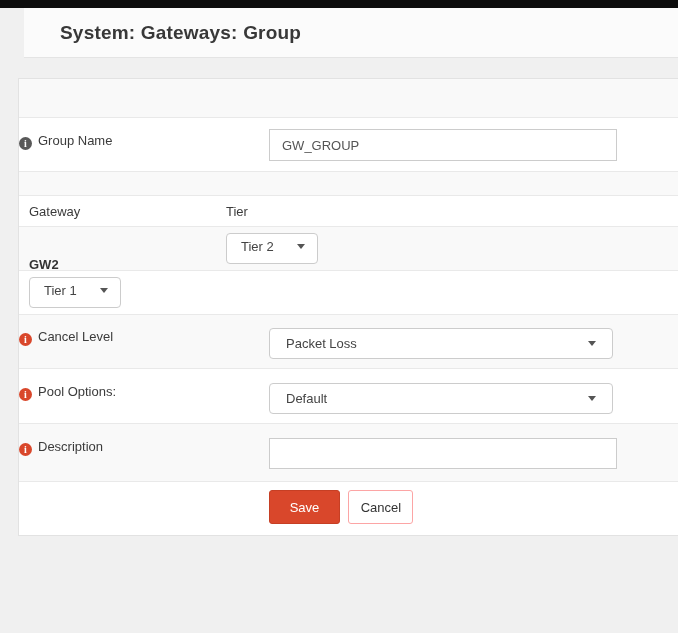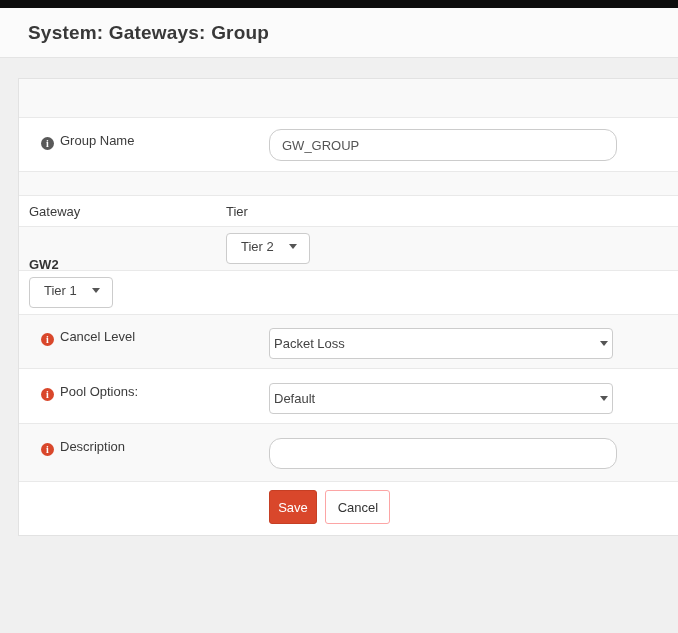--- a/index.html
+++ b/index.html
@@ -5,63 +5,63 @@
   * { margin:0; padding:0; box-sizing:border-box; }
   html,body { width:678px; height:633px; overflow:hidden; }
   body {
     font-family: "Liberation Sans", "DejaVu Sans", sans-serif;
     background:#f0f0f0; color:#333;
     position:relative;
   }
   .topbar { height:8px; background:#0d0d0d; }
   .titlebar {
     height:50px; background:#fbfbfb; border-bottom:1px solid #e4e4e4;
-    display:flex; align-items:center; padding-left:28px;
+    display:flex; align-items:center; padding-left:36px;margin-left:24px;
   }
   .titlebar h1 { font-size:19px; font-weight:bold; color:#383838; letter-spacing:.2px; }
   .page { padding:20px 0 0 18px; }
   .panel {
     width:680px; background:#fff; border:1px solid #e2e2e2;
   }
   .frow { border-bottom:1px solid #e9e9e9; display:flex; }
   .frow.striped { background:#f9f9f9; }
   .frow.white { background:#fff; }
   .r-strip { height:39px; }
   .r-groupname { height:54px; }
   .r-gp { height:142px; }
   .r-trigger { height:55px; }
   .r-pool { height:55px; }
   .r-desc { height:58px; }
   .r-actions { height:53px; border-bottom:none; padding:8px 0 0 250px; display:block; }
   .label-col {
-    width:250px; flex:0 0 250px; padding:15px 10px 0 22px;
+    width:250px; flex:0 0 250px; padding:15px 10px 0 0;
     font-size:13px; color:#3b3b3b; line-height:16px;
   }
   .ctrl-col { flex:1 1 auto; padding-top:11px; min-width:0; }
   .r-trigger .ctrl-col, .r-pool .ctrl-col, .r-desc .ctrl-col { padding-top:14px; }
   .info-icon {
     display:inline-block; width:13px; height:13px; border-radius:50%;
     background:#d9472b; color:#fff; font-family:"Liberation Serif", serif;
     font-size:10px; font-weight:bold; line-height:13px; text-align:center;
     vertical-align:-2px; margin-right:6px;
   }
   .info-icon.neutral { background:#595959; }
   .text-input {
-    width:348px; height:32px; border:1px solid #ccc; border-radius:12px;
+    width:348px; height:32px; border:1px solid #ccc; border-radius:0;
     padding:0 12px; font-size:13px; color:#555; background:#fff;
     font-family:"Liberation Sans", sans-serif; outline:none;
   }
   .desc-input { height:31px; }
   .selectbox {
     height:31px; border:1px solid #ccc; border-radius:4px; background:#fff;
     display:flex; align-items:center; justify-content:space-between;
-    padding:0 4px; font-size:13px; color:#444; cursor:default;
+    padding:0 16px; font-size:13px; color:#444; cursor:default;
   }
   .selectbox.big { width:344px; }
-  .selectbox.small { width:84px; padding:0 12px 4px 14px;text-align:center; }
+  .selectbox.small { width:92px; padding:0 12px 4px 14px;text-align:center; }
   .caret {
     width:0; height:0; border-left:4px solid transparent; border-right:4px solid transparent;
     border-top:5px solid #555; margin-left:10px;
   }
   
   .gwtable { margin-top:12px; border-top:1px solid #e9e9e9; background:#fff; }
   .gwtable .thead {
     display:flex; height:31px; align-items:center; font-size:13px; color:#3b3b3b;
     border-bottom:1px solid #e9e9e9; padding-left:10px;
   }
@@ -71,21 +71,21 @@
   }
   .gwtable .trow.striped { background:#f9f9f9; }
   .col-gateway { width:197px; flex:0 0 197px; }
   .col-tier { flex:1 1 auto; }
   .gw-name { font-weight:bold; color:#333;margin-top:32px; }
   .btn {
     display:inline-block; height:34px; border-radius:3px; font-size:13px;
     font-family:"Liberation Sans", sans-serif; cursor:pointer; vertical-align:top;
   }
   .btn-save {
-    width:48px; background:#d9472b; border:1px solid #c63f24; color:#fff;text-align:center;
+    width:71px; background:#d9472b; border:1px solid #c63f24; color:#fff;text-align:center;
   }
   .btn-cancel {
     width:65px; background:#fff; border:1px solid #fca5a5; color:#333; margin-left:4px;
   }
 </style>
 </head>
 <body>
 
 <div class="topbar"></div>
 

